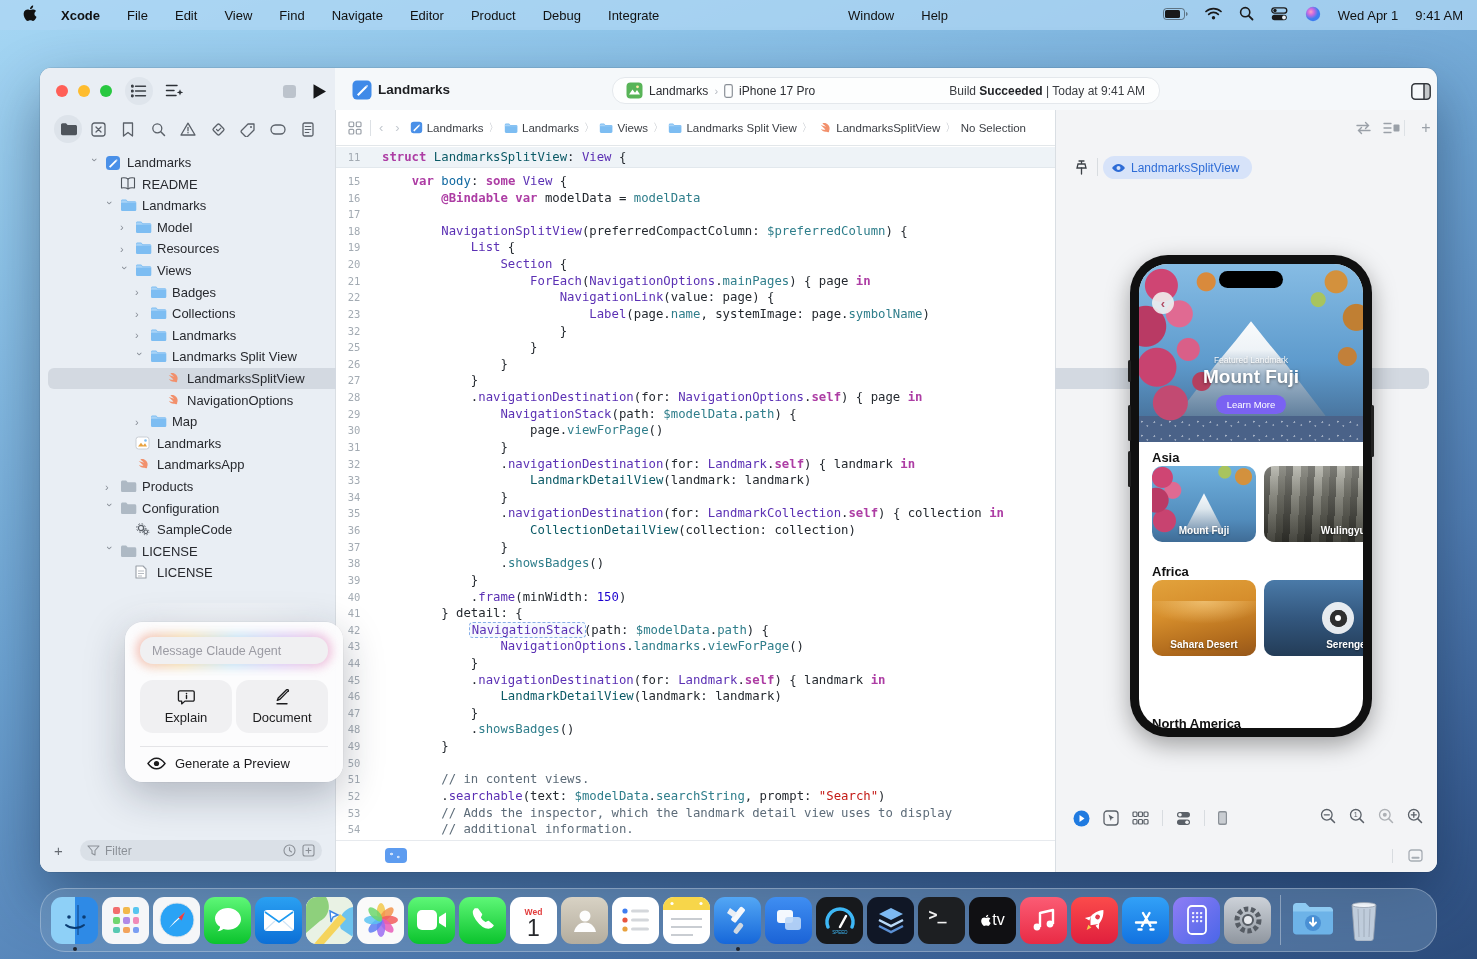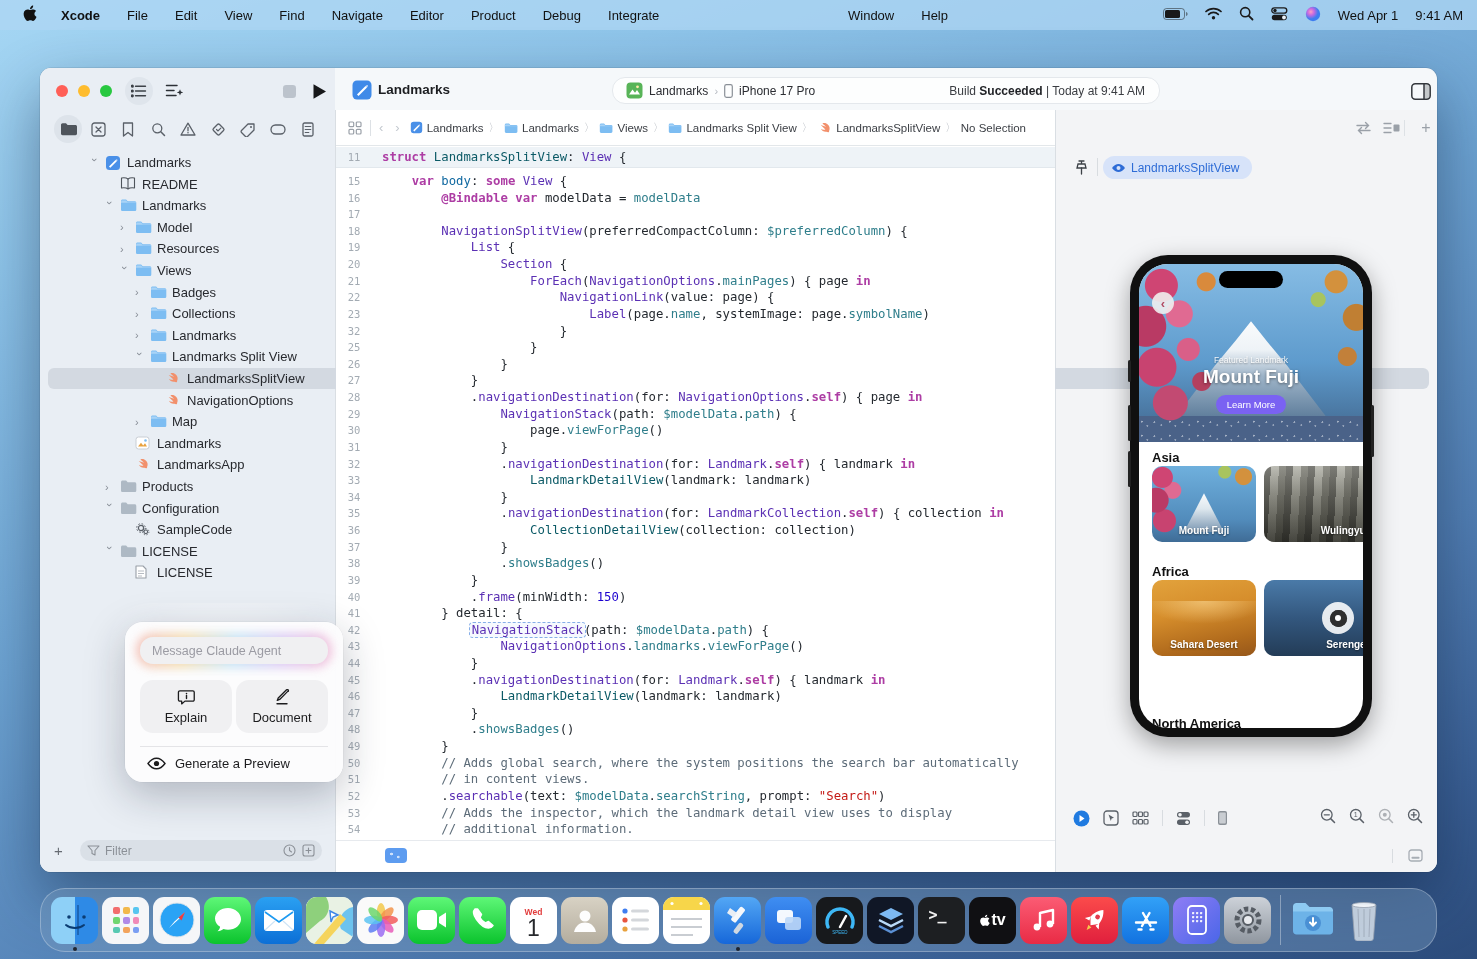--- a/index.html
+++ b/index.html
@@ -762,21 +762,21 @@
       <div class="cline" style="top: 574.46px;">
         <span class="lnum">48</span>
         <span class="ltext"><span class="tk-p">            </span><span class="tk-p">.</span><span class="tk-m">showsBadges</span><span class="tk-p">()</span></span>
       </div>
       <div class="cline" style="top: 591.08px;">
         <span class="lnum">49</span>
         <span class="ltext"><span class="tk-p">        </span><span class="tk-p">}</span></span>
       </div>
       <div class="cline" style="top: 607.7px;">
         <span class="lnum">50</span>
-        <span class="ltext"><span class="tk-p">        </span><span class="tk-c">// Adds global search, where the system positions the search bar automatically</span></span>
+        <span class="ltext"><span class="tk-p">        </span></span>
       </div>
       <div class="cline" style="top: 624.32px;">
         <span class="lnum">51</span>
         <span class="ltext"><span class="tk-p">        </span><span class="tk-c">// in content views.</span></span>
       </div>
       <div class="cline" style="top: 640.94px;">
         <span class="lnum">52</span>
         <span class="ltext"><span class="tk-p">        </span><span class="tk-p">.</span><span class="tk-s">searchable</span><span class="tk-p">(text: </span><span class="tk-m">$modelData</span><span class="tk-p">.</span><span class="tk-m">searchString</span><span class="tk-p">, prompt: </span><span class="tk-r">"Search"</span><span class="tk-p">)</span></span>
       </div>
       <div class="cline" style="top: 657.56px;">
@@ -1132,21 +1132,21 @@
         </svg>
       </div>
     </div>
     <div class="dock-item">
       <div class="dock-tile" style="background: rgb(29, 31, 34);">
         <div style="color:#f2f2f2;font-family:'DejaVu Sans Mono',monospace;font-size:15px;font-weight:bold;margin-top:-10px;margin-left:-8px">&gt;_</div>
       </div>
     </div>
     <div class="dock-item">
       <div class="dock-tile" style="background: rgb(16, 16, 19);">
-        <div style="color:#fff;font-size:16px;font-weight:bold;display:flex;align-items:center;gap:1px"><svg width="11" height="13" viewBox="0 0 15 17">
+        <div style="color:#fff;font-size:16px;font-weight:normal;display:flex;align-items:center;gap:1px"><svg width="11" height="13" viewBox="0 0 15 17">
             <path fill="#fff" d="M12.4 9c0-2 1.6-2.9 1.7-3-0.9-1.4-2.4-1.6-2.9-1.6-1.2-.1-2.4.7-3 .7-.6 0-1.6-.7-2.6-.7C4.2 4.5 3 5.2 2.3 6.3.9 8.6 1.9 12 3.3 13.9c.7 1 1.5 2 2.5 2 1 0 1.4-.6 2.6-.6 1.2 0 1.5.6 2.6.6 1.1 0 1.8-1 2.4-1.9.8-1.1 1.1-2.2 1.1-2.2s-2.1-.9-2.1-2.8zM10.4 3.1c.5-.7.9-1.6.8-2.6-.8 0-1.8.6-2.3 1.2-.5.6-1 1.6-.8 2.5.9.1 1.8-.4 2.3-1.1z"></path>
           </svg>tv</div>
       </div>
     </div>
     <div class="dock-item">
       <div class="dock-tile" style="background: linear-gradient(rgb(251, 92, 116), rgb(233, 43, 69));">
         <svg width="28" height="28" viewBox="0 0 28 28">
           <path d="M10 21V7l13-3v14" fill="none" stroke="#fff" stroke-width="2.4" stroke-linejoin="round"></path>
           <circle cx="7" cy="21" r="3.4" fill="#fff"></circle>
           <circle cx="20" cy="18" r="3.4" fill="#fff"></circle>

